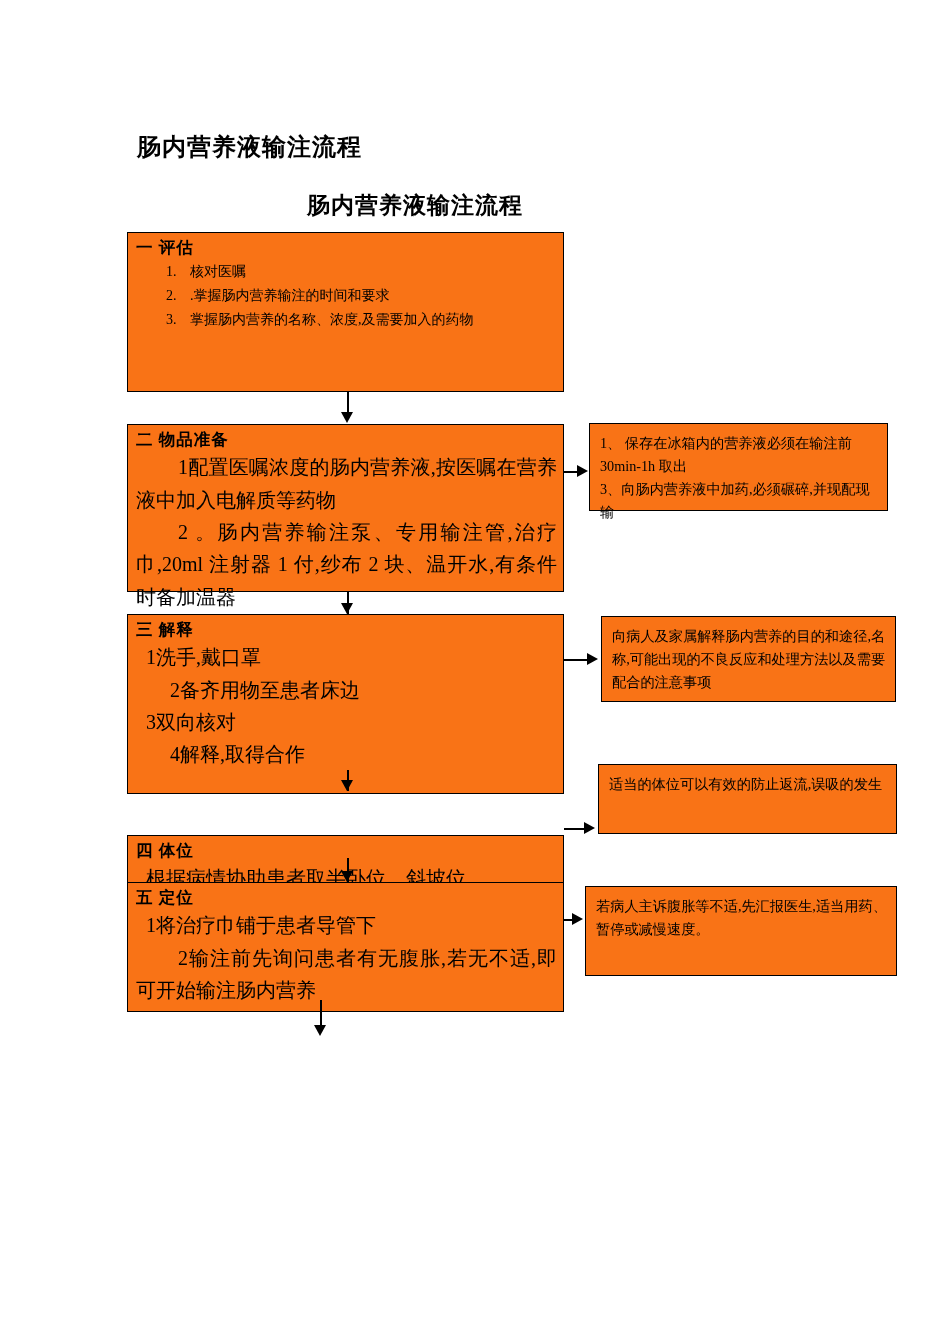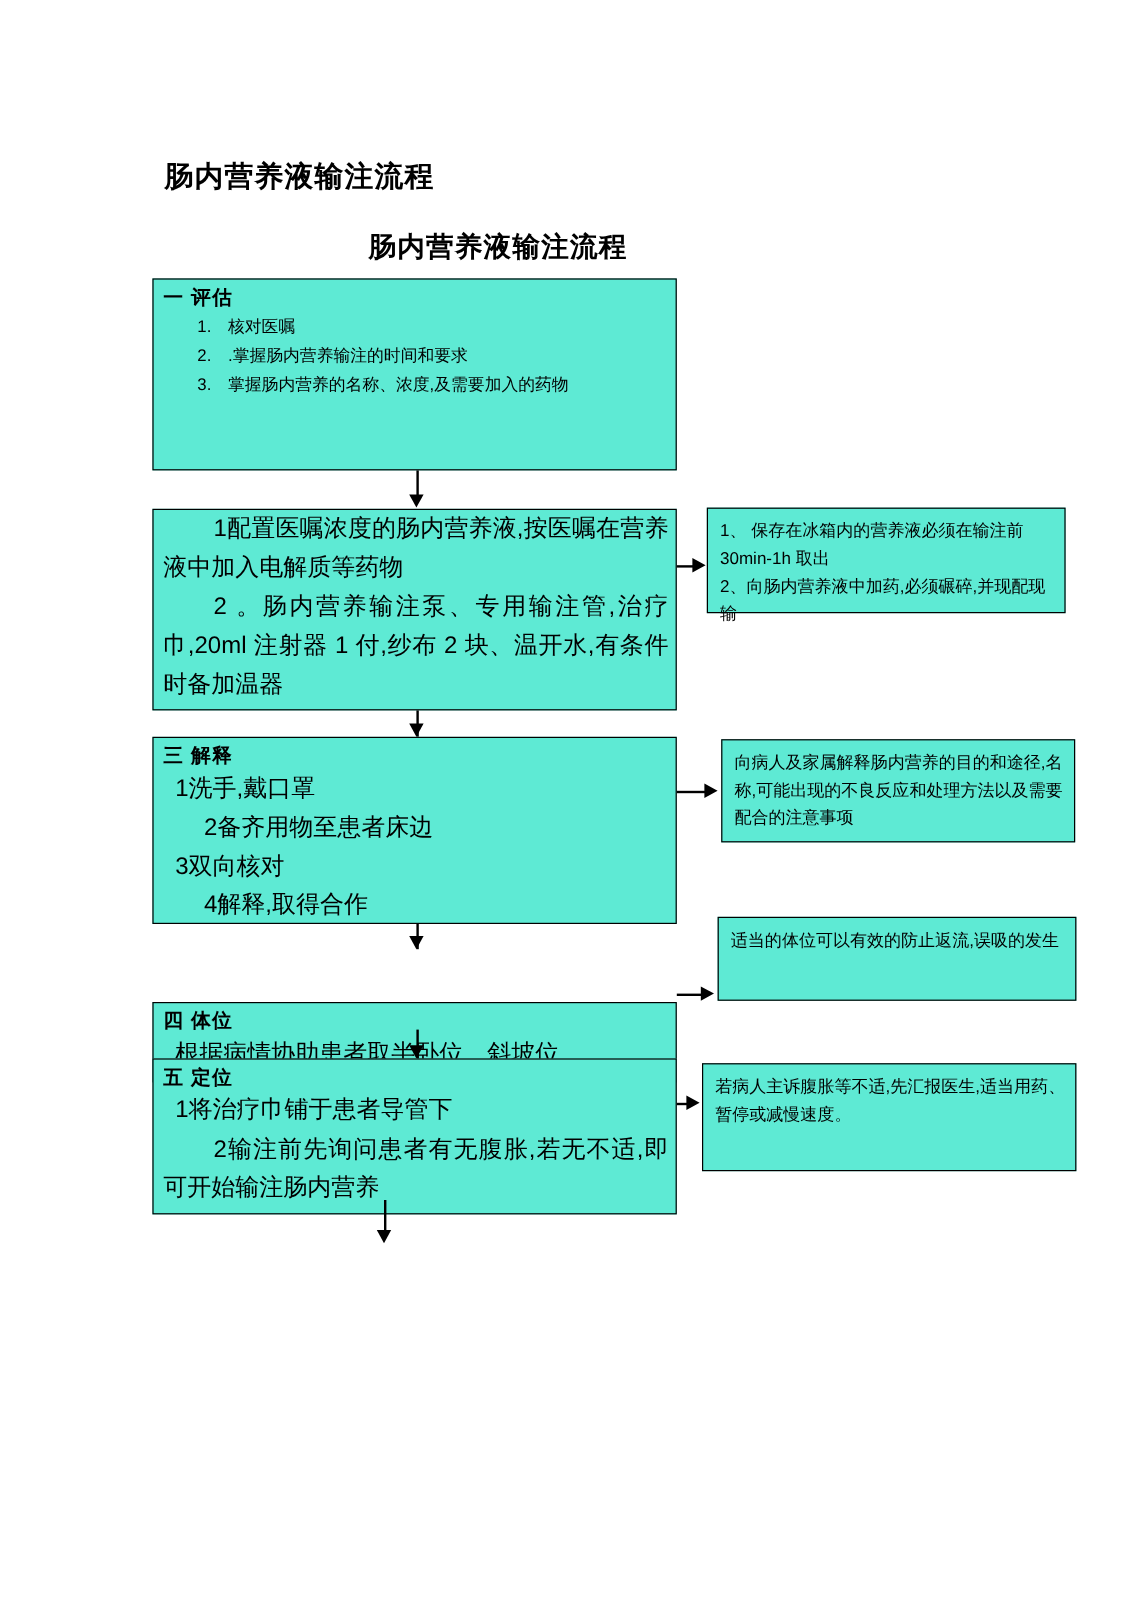--- a/index.html
+++ b/index.html
@@ -39,22 +39,22 @@
     font-weight: bold;
     font-size: 23px;
     letter-spacing: 1px;
   }
 
   
   .box {
     position: absolute;
     border: 1.3px solid #000;
     box-sizing: border-box;
-    background: #5eead4;
-    font-family: Liberation Sans, sans-serif;
+    background: #f97316;
+    font-family: Liberation Serif, serif;
   }
   .main-box { left: 127px; width: 437px; }
   .note-box { box-sizing: border-box; }
 
   .box-head {
     font-weight: bold;
     font-size: 16.5px;
     line-height: 1.35;
     padding: 4px 0 0 8px;
     letter-spacing: 1px;
@@ -89,21 +89,21 @@
     text-justify: inter-ideograph;
   }
   .para.indent { text-indent: 2.1em; }
   .nline { padding: 0 6px 0 8px; }
   .nline.i1 { padding-left: 18px; }
   .nline.i2 { padding-left: 42px; }
 
   
   #box1 { top: 232px;  height: 160px; }
   #box2 { top: 424px;  height: 168px; }
-  #box3 { top: 614px;  height: 156px; }
+  #box3 { top: 614px;  height: 180px; }
   #box4 { top: 835px;  height: 67px;  }
   #box5 { top: 882px;  height: 130px; }
 
   #note1 { left: 589px;  top: 423px;  width: 299px;  height: 88px;  }
   #note2 { left: 601px;  top: 616px;  width: 295px;  height: 86px;  }
   #note3 { left: 598px;  top: 764px;  width: 299px;  height: 70px;  }
   #note4 { left: 585px;  top: 886px;  width: 312px;  height: 90px;  }
 
   
   .vline {
@@ -144,30 +144,31 @@
     <li>核对医嘱</li>
     <li>.掌握肠内营养输注的时间和要求</li>
     <li>掌握肠内营养的名称、浓度,及需要加入的药物</li>
   </ol>
 </div>
 
 <div class="vline" style="left:347px; top:392px; height:22px;"></div>
 <div class="vhead" style="left:341px; top:412px;"></div>
 
 <div class="box main-box" id="box2">
+  <div class="box-head">二 物品准备</div>
   <div class="box-body">
     <div class="para indent">1配置医嘱浓度的肠内营养液,按医嘱在营养液中加入电解质等药物</div>
     <div class="para indent">2 。肠内营养输注泵、专用输注管,治疗巾,20ml 注射器 1 付,纱布 2 块、温开水,有条件时备加温器</div>
   </div>
 </div>
 
 <div class="box note-box" id="note1">
   <div class="note-body">
     <div>1、 保存在冰箱内的营养液必须在输注前 30min-1h 取出</div>
-    <div>2、向肠内营养液中加药,必须碾碎,并现配现输</div>
+    <div>3、向肠内营养液中加药,必须碾碎,并现配现输</div>
   </div>
 </div>
 <div class="hline" style="left:564px; top:471px; width:14px;"></div>
 <div class="hhead" style="left:577px; top:465px;"></div>
 
 <div class="vline" style="left:347px; top:592px; height:22px;"></div>
 <div class="vhead" style="left:341px; top:603px;"></div>
 
 <div class="box main-box" id="box3">
   <div class="box-head">三 解释</div>

